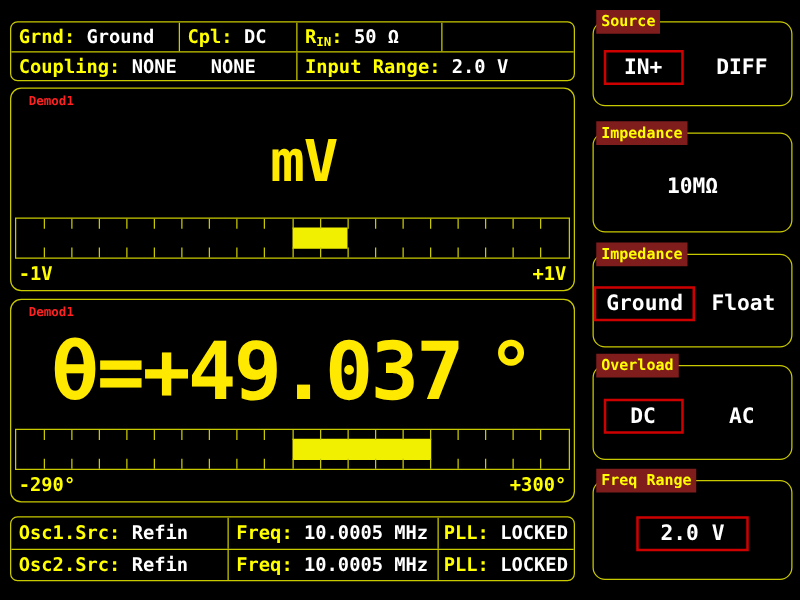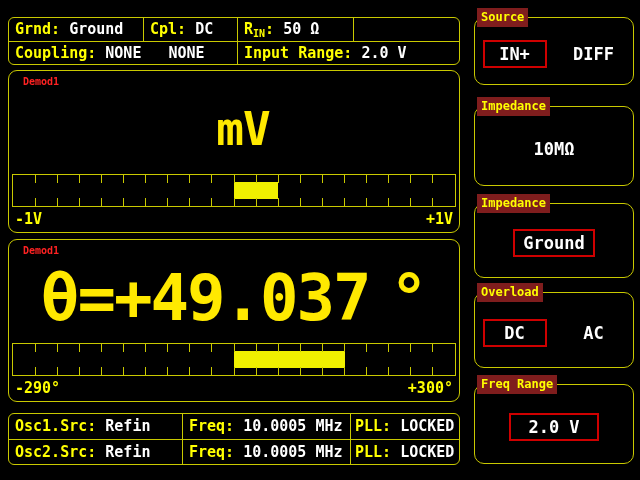--- a/index.html
+++ b/index.html
@@ -224,20 +224,23 @@
         </div>
     </div>
   </div>
 
   <div class="group" id="grp-grounding">
     <div class="group-title">Impedance</div>
     <div class="group-body">
       <div class="opt-slot">
           <div class="opt sel">Ground</div>
         </div>
+      <div class="opt-slot">
+          <div class="opt">Float</div>
+        </div>
     </div>
   </div>
 
   <div class="group" id="grp-coupling">
     <div class="group-title">Overload</div>
     <div class="group-body">
       <div class="opt-slot">
           <div class="opt sel">DC</div>
         </div>
       <div class="opt-slot">

